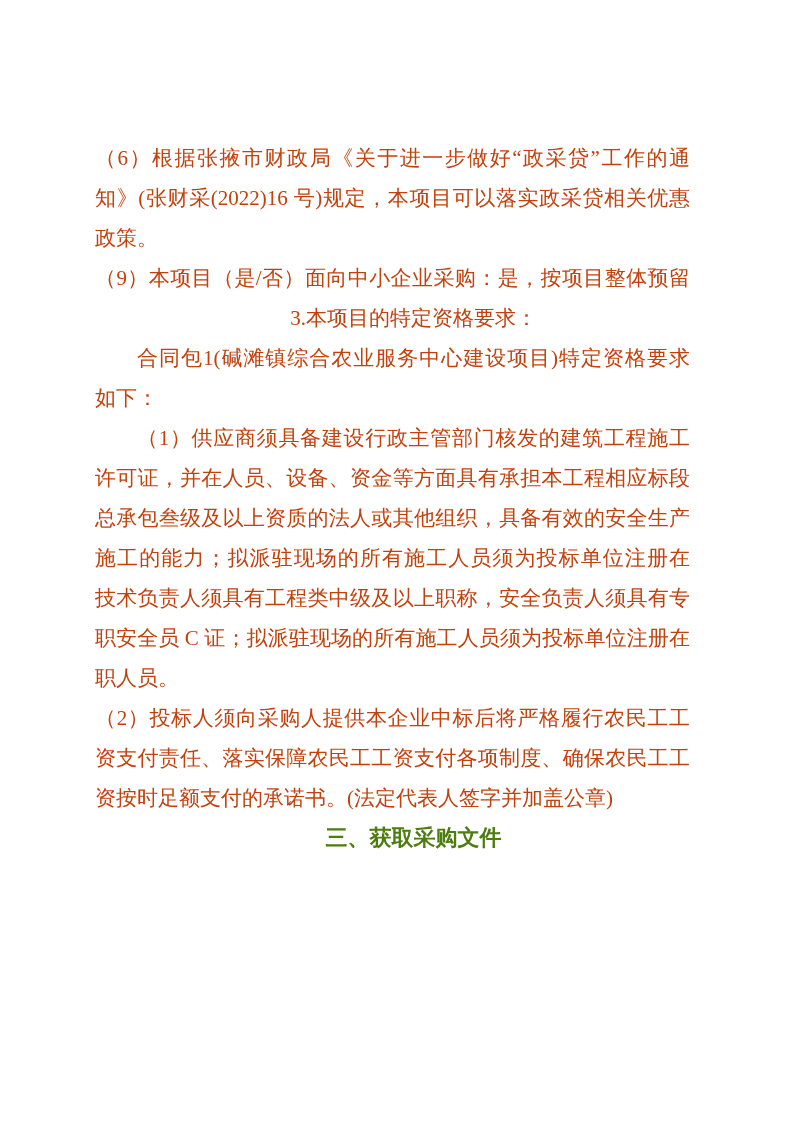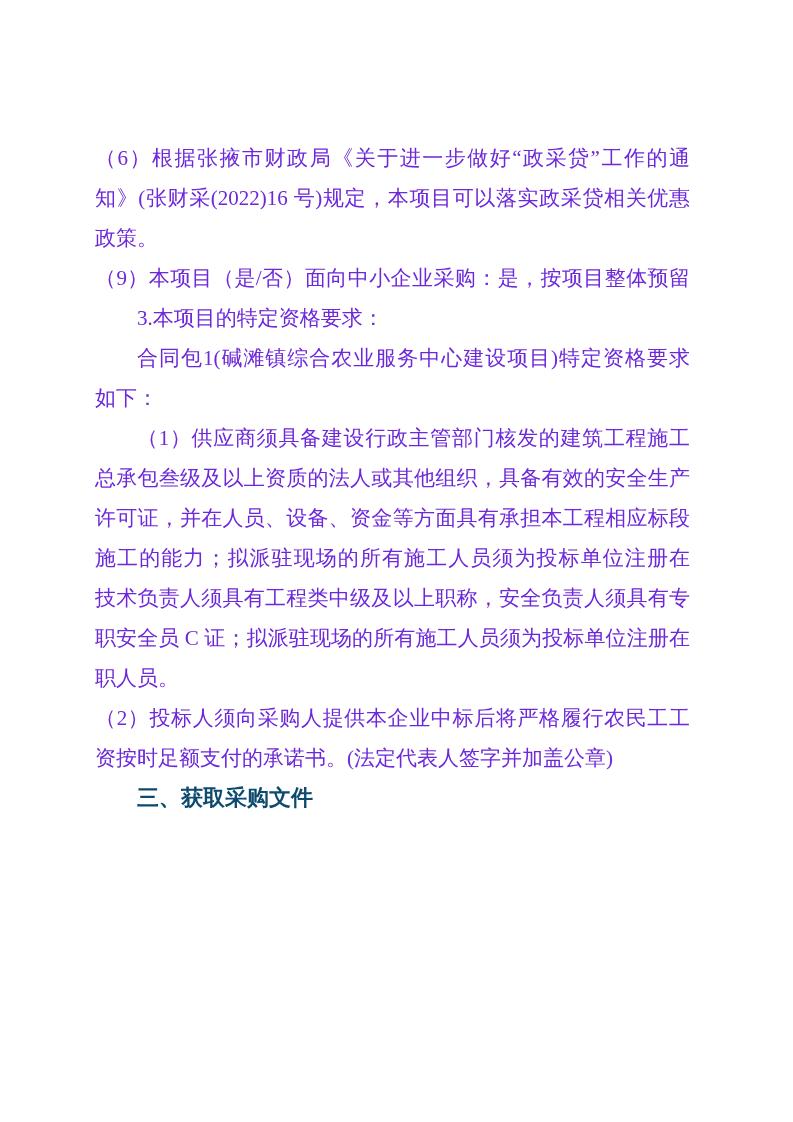--- a/index.html
+++ b/index.html
@@ -22,56 +22,58 @@
   .content {
     position: absolute;
     left: 95px;
     top: 138px;
     width: 595px;
   }
   .line {
     font-size: 21px;
     line-height: 40px;
     height: 40px;
-    color: #6d28d9;
+    color: #c2410c;
     white-space: nowrap;
     overflow: hidden;
     text-align: left;
     font-weight: 400;
   }
   .line.justify {
     text-align: justify;
     text-align-last: justify;
   }
   .line.indent {
     padding-left: 42px;
+    text-align: center;
   }
   .line.bold {
     font-weight: 700;
-    color: #0c4a6e;
+    color: #4d7c0f;
     font-size: 22px;
   }
 </style>
 </head>
 <body>
 
 <div class="page">
   <div class="content">
 
   <div class="line justify">（6）根据张掖市财政局《关于进一步做好“政采贷”工作的通</div>
       <div class="line justify">知》(张财采(2022)16 号)规定，本项目可以落实政采贷相关优惠</div>
       <div class="line">政策。</div>
       <div class="line justify">（9）本项目（是/否）面向中小企业采购：是，按项目整体预留</div>
       <div class="line indent">3.本项目的特定资格要求：</div>
       <div class="line indent justify">合同包1(碱滩镇综合农业服务中心建设项目)特定资格要求</div>
       <div class="line">如下：</div>
       <div class="line indent justify">（1）供应商须具备建设行政主管部门核发的建筑工程施工</div>
+      <div class="line justify">许可证，并在人员、设备、资金等方面具有承担本工程相应标段</div>
       <div class="line justify">总承包叁级及以上资质的法人或其他组织，具备有效的安全生产</div>
-      <div class="line justify">许可证，并在人员、设备、资金等方面具有承担本工程相应标段</div>
       <div class="line justify">施工的能力；拟派驻现场的所有施工人员须为投标单位注册在</div>
       <div class="line justify">技术负责人须具有工程类中级及以上职称，安全负责人须具有专</div>
       <div class="line justify">职安全员 C 证；拟派驻现场的所有施工人员须为投标单位注册在</div>
       <div class="line">职人员。</div>
       <div class="line justify">（2）投标人须向采购人提供本企业中标后将严格履行农民工工</div>
+      <div class="line justify">资支付责任、落实保障农民工工资支付各项制度、确保农民工工</div>
       <div class="line">资按时足额支付的承诺书。(法定代表人签字并加盖公章)</div>
       <div class="line indent bold">三、获取采购文件</div>
     </div>
 </div>
 
 </body></html>

